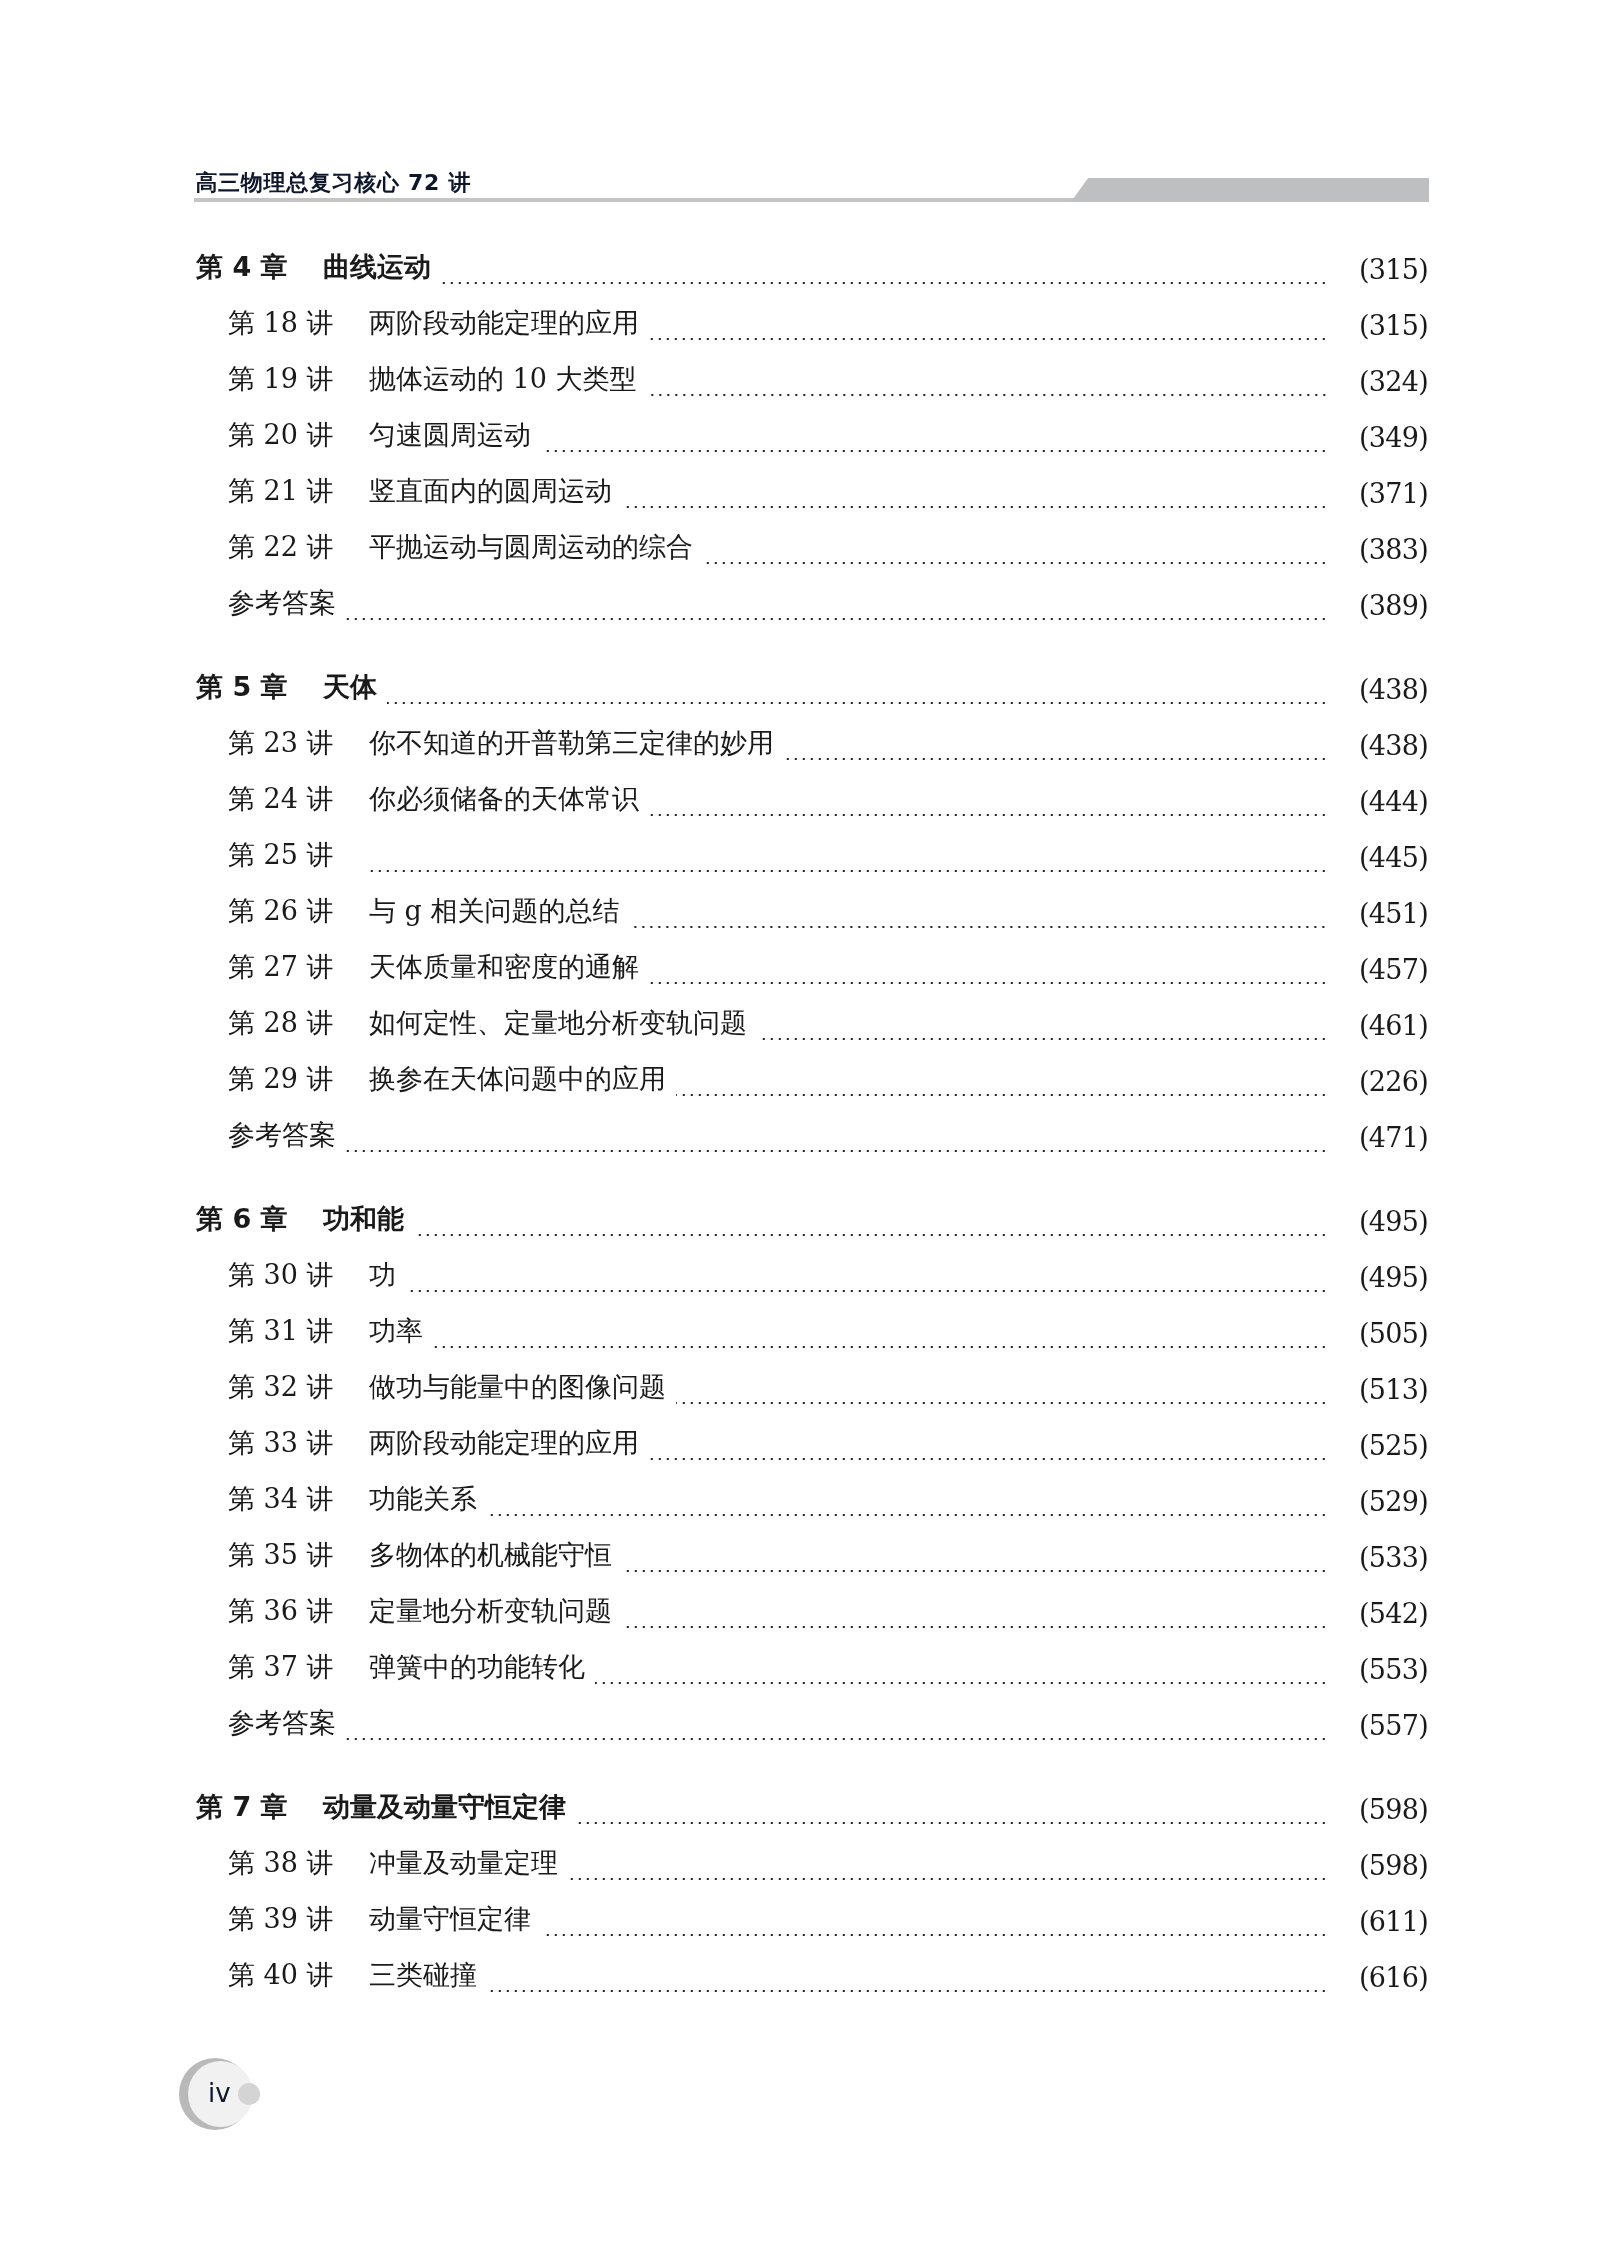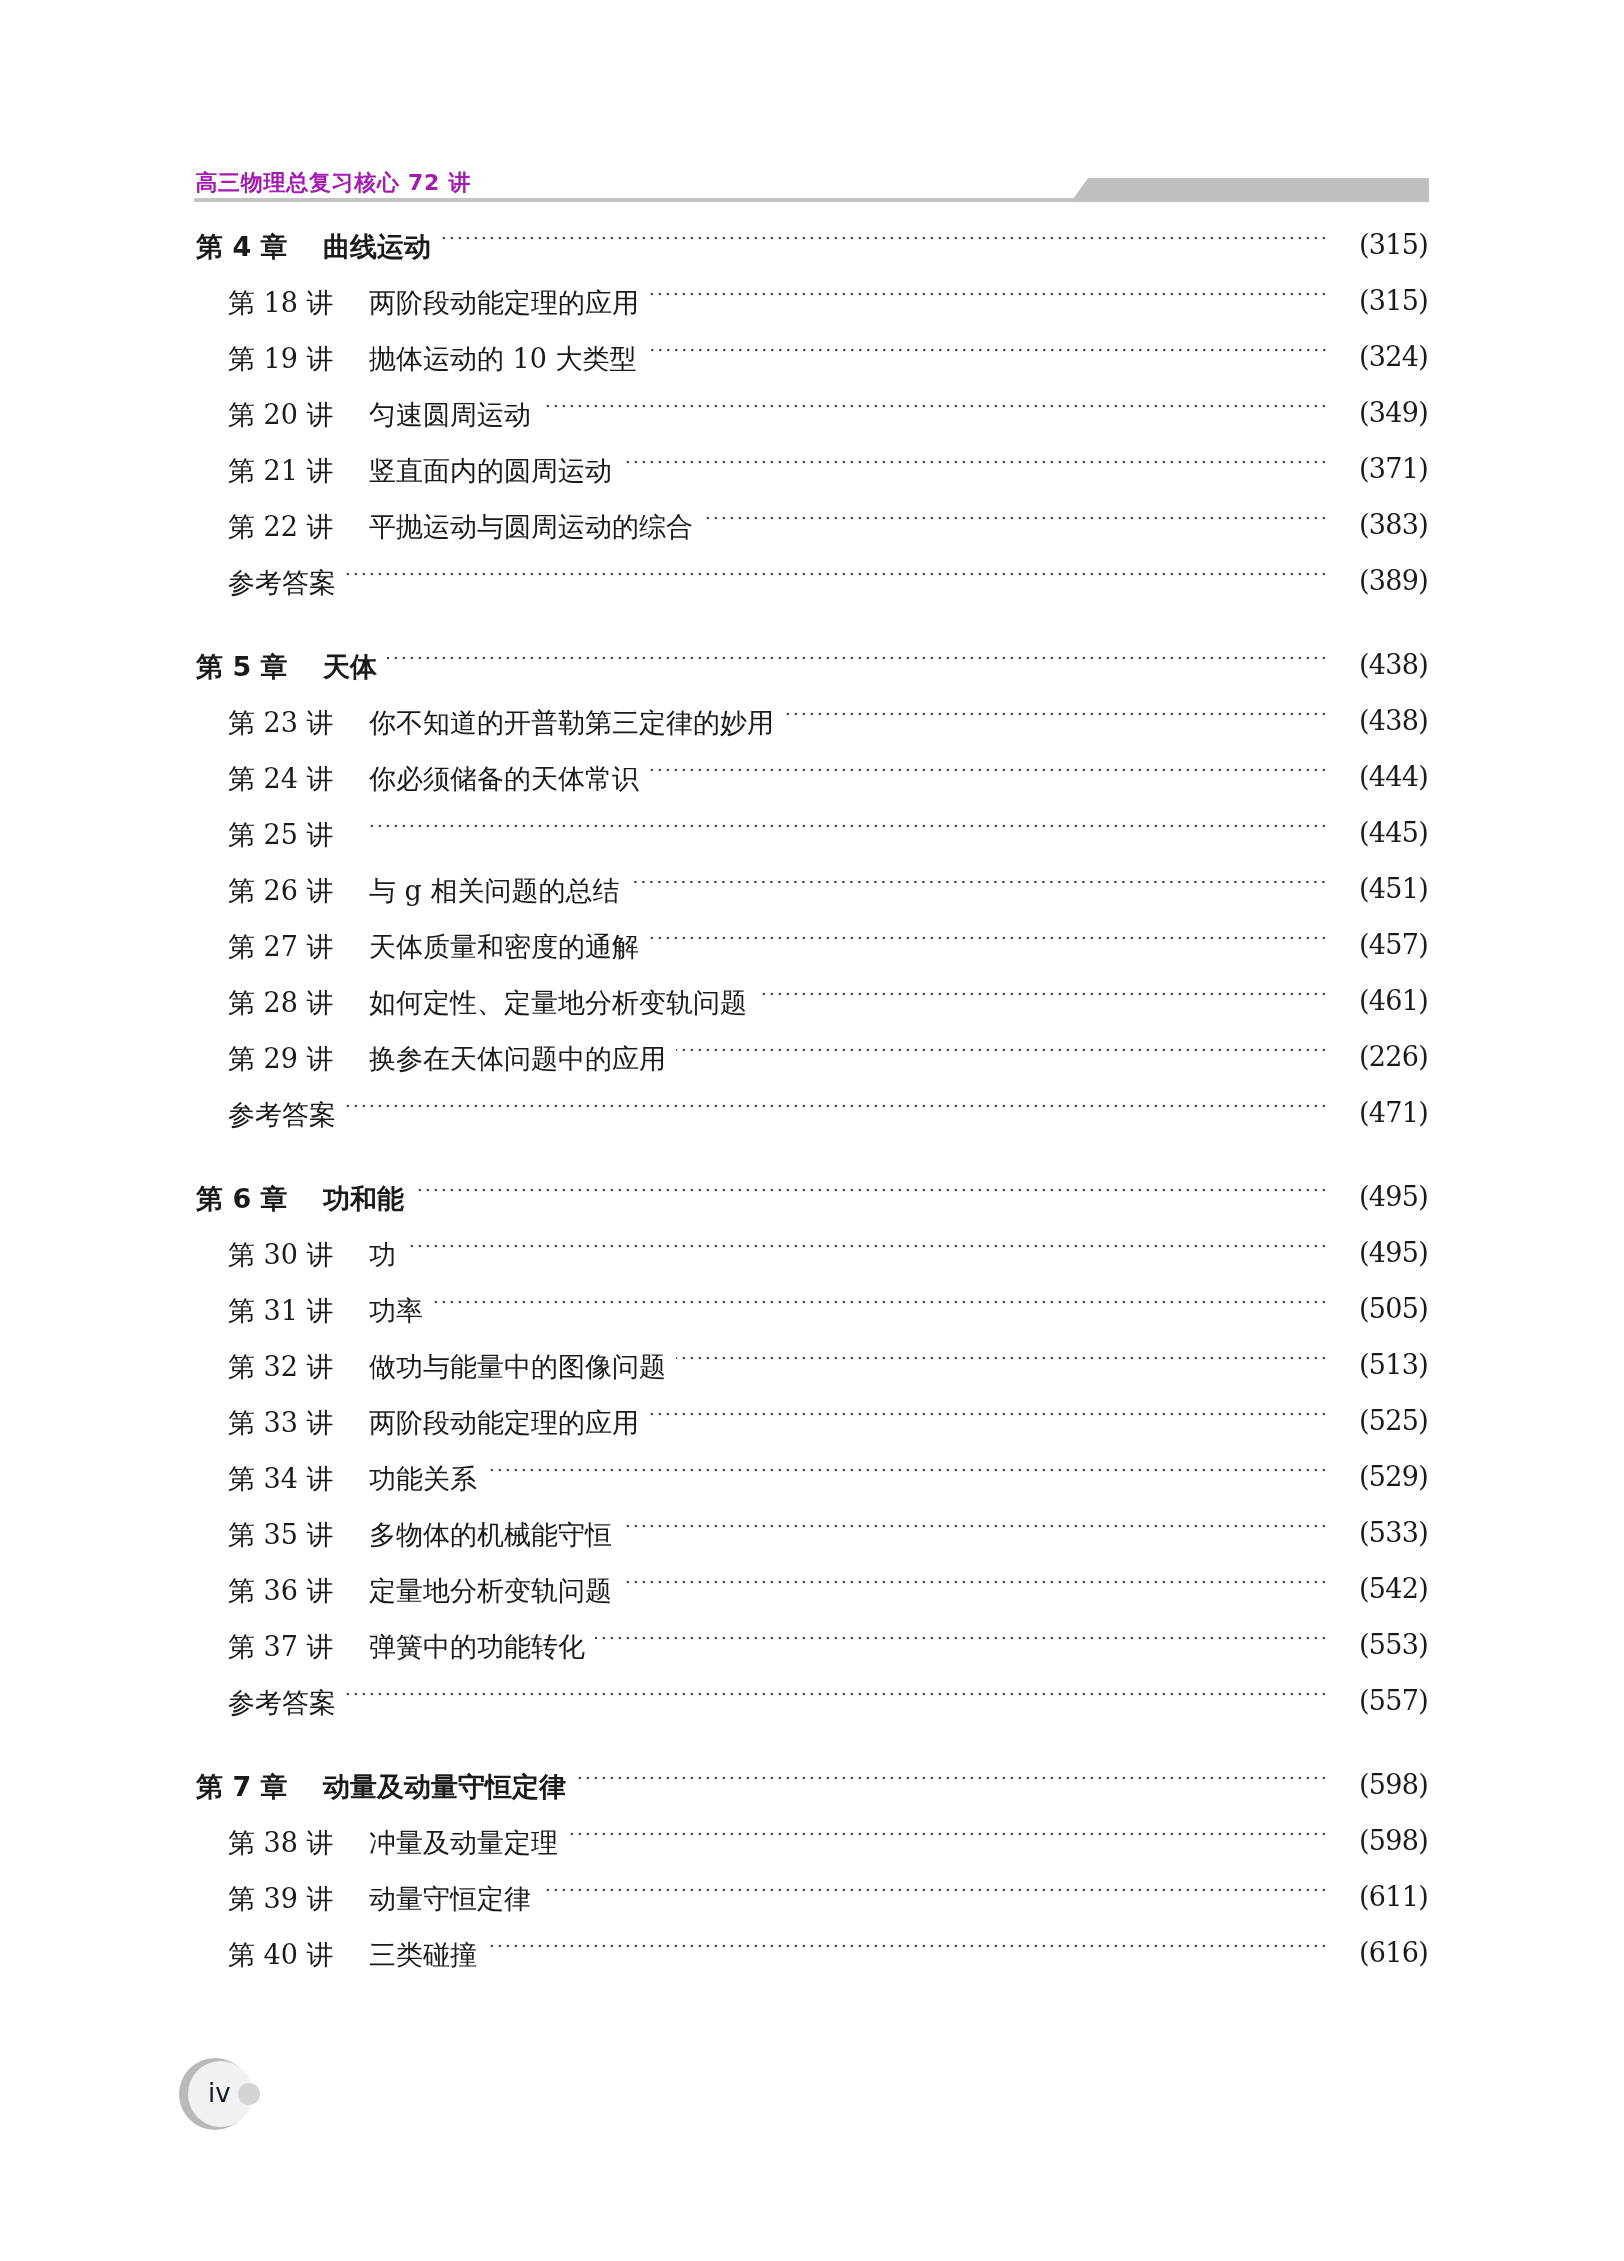--- a/index.html
+++ b/index.html
@@ -1,26 +1,26 @@
 <!DOCTYPE html>
 <html style="font-size:11.5px"><head>
 <meta charset="utf-8">
 <style>
   html, body { margin: 0; padding: 0; background: #ffffff; }
   body { width: 1624px; height: 2261px; position: relative; overflow: hidden;
          font-family: "DejaVu Serif", "Liberation Serif", serif; color: #1a1a1a; }
   .header { position: absolute; left: 194px; top: 164px; width: 1235px; height: 39px; }
   .header-title { position: absolute; left: 1.4px; top: 4.3px; font-family: "DejaVu Sans", "Liberation Sans", sans-serif;
-                  font-weight: bold; font-size: 22px; letter-spacing: 0.7px; color: #a21caf; white-space: nowrap; }
+                  font-weight: bold; font-size: 22px; letter-spacing: 0.7px; color: #0f172a; white-space: nowrap; }
   .header-rule { position: absolute; left: 0; right: 0; top: 34px; height: 3.6px; background: #c4c4c4; }
   .header-tab { position: absolute; left: 877px; right: 0; top: 13.7px; height: 24px; background: #bebfc0;
                 clip-path: polygon(17.3px 0, 100% 0, 100% 100%, 0 100%); }
   .toc { position: absolute; left: 196px; top: 229px; width: 1232px; }
   .section { margin-bottom: 28px; }
-  .row { position: relative; height: 56px; display: flex; align-items: flex-start; font-size: 27px; white-space: nowrap; }
+  .row { position: relative; height: 56px; display: flex; align-items: flex-end; font-size: 27px; white-space: nowrap; }
   .row.chapter { font-family: "DejaVu Sans", "Liberation Sans", sans-serif; font-weight: bold; }
   .row.lecture, .row.answers { padding-left: 32px; }
   .num { display: inline-block; }
   .row.chapter .num { width: 127px; }
   .row.lecture .num { width: 141px; }
   .title { display: inline-block; padding-right: 10px; }
   .leader { flex: 1; height: 4.3px; margin: 7.2px 7.2px 0 0;
             background-image: radial-gradient(circle, #222 1.2px, transparent 1.4px);
             background-size: 8px 4.3px; background-repeat: repeat-x; background-position: right center; }
   .page { font-family: "DejaVu Serif", "Liberation Serif", serif; font-weight: normal; width: 69px; text-align: right; letter-spacing: -0.7px; margin-left: 24px; }

